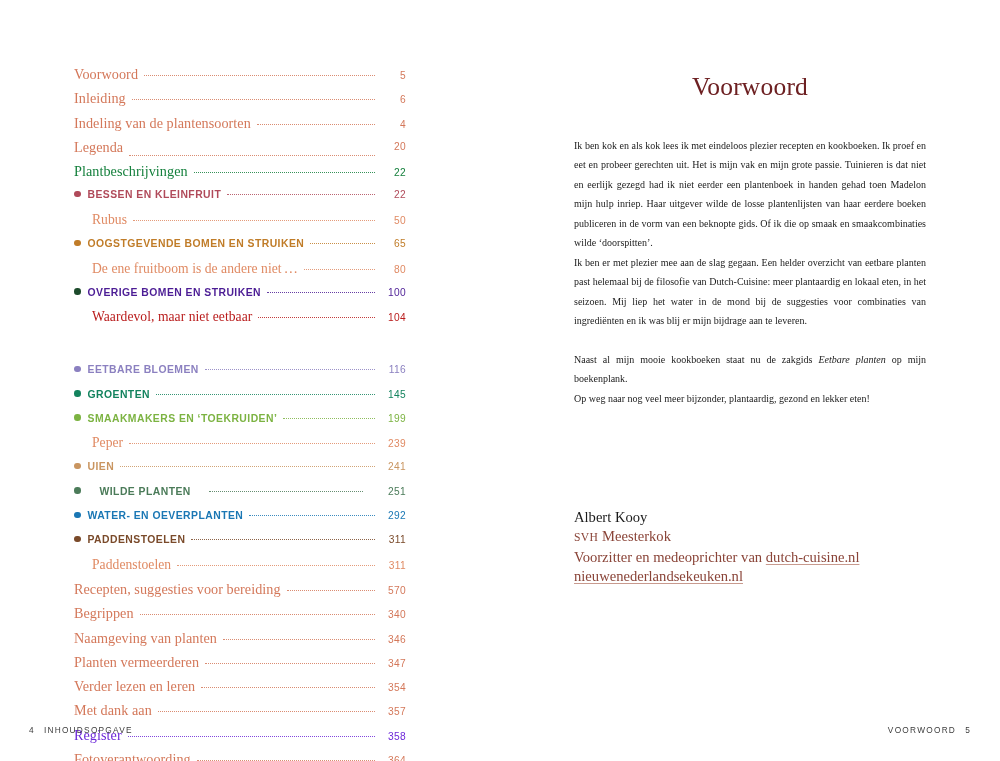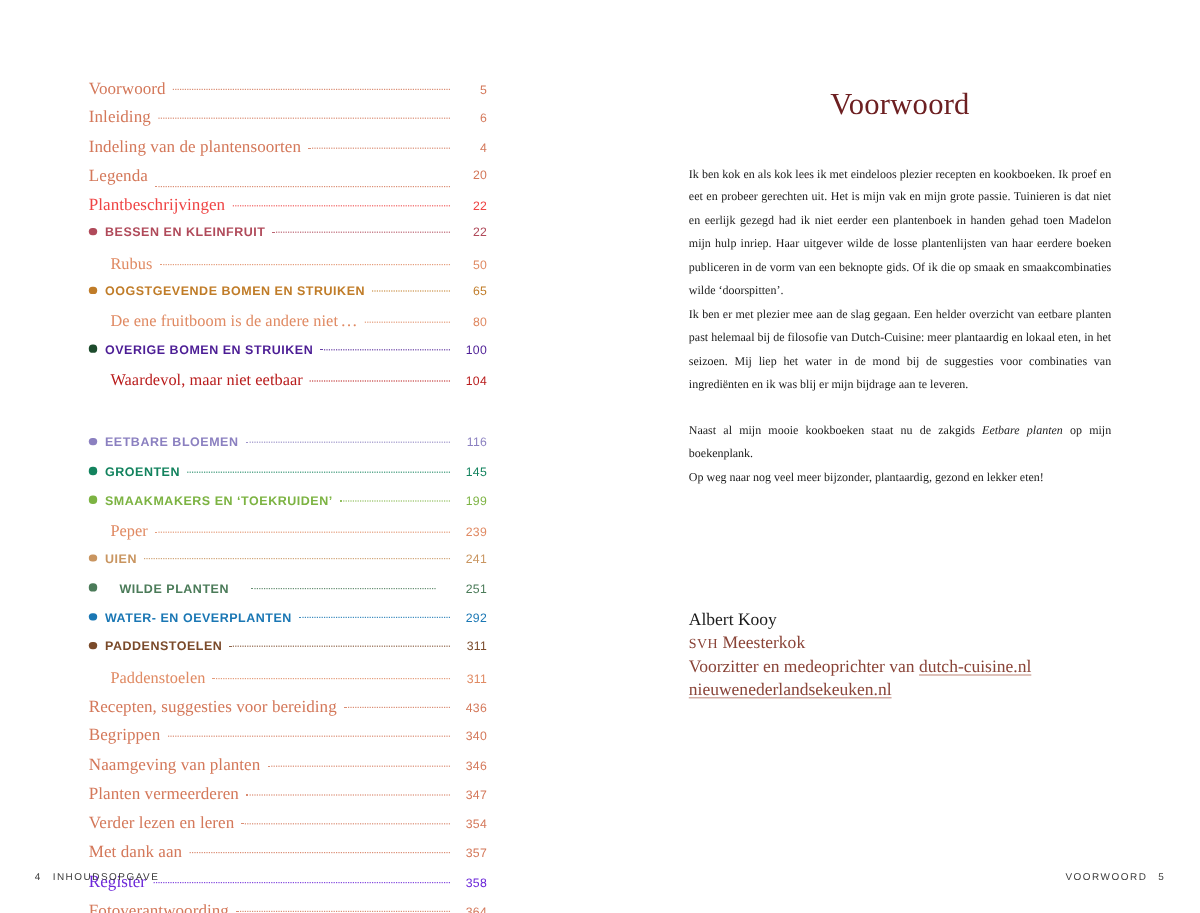--- a/index.html
+++ b/index.html
@@ -211,21 +211,21 @@
         <div class="toc-row level-top" style="color: rgb(212, 120, 90);">
           <span class="toc-label">Indeling van de plantensoorten</span>
           <span class="toc-leader"></span>
           <span class="toc-page">4</span>
         </div>
         <div class="toc-row level-top" style="color: rgb(212, 120, 90); align-items: flex-end;">
           <span class="toc-label">Legenda</span>
           <span class="toc-leader"></span>
           <span class="toc-page">20</span>
         </div>
-        <div class="toc-row level-top" style="color: #ef4444; justify-content: flex-end;">
+        <div class="toc-row level-top" style="color: #15803d; justify-content: flex-end;">
           <span class="toc-label">Plantbeschrijvingen</span>
           <span class="toc-leader"></span>
           <span class="toc-page">22</span>
         </div>
         <div class="toc-row level-cat" style="color: rgb(176, 74, 90);">
           <span class="toc-bullet" style="background: rgb(176, 74, 90);"></span>
           <span class="toc-label">BESSEN EN KLEINFRUIT</span>
           <span class="toc-leader"></span>
           <span class="toc-page">22</span>
         </div>
@@ -305,21 +305,21 @@
           <span class="toc-page">311</span>
         </div>
         <div class="toc-row level-sub" style="color: rgb(224, 138, 99);">
           <span class="toc-label">Paddenstoelen</span>
           <span class="toc-leader"></span>
           <span class="toc-page">311</span>
         </div>
         <div class="toc-row level-top" style="color: rgb(212, 120, 90);">
           <span class="toc-label">Recepten, suggesties voor bereiding</span>
           <span class="toc-leader"></span>
-          <span class="toc-page">436</span>
+          <span class="toc-page">570</span>
         </div>
         <div class="toc-row level-top" style="color: rgb(212, 120, 90);">
           <span class="toc-label">Begrippen</span>
           <span class="toc-leader"></span>
           <span class="toc-page">340</span>
         </div>
         <div class="toc-row level-top" style="color: rgb(212, 120, 90);">
           <span class="toc-label">Naamgeving van planten</span>
           <span class="toc-leader"></span>
           <span class="toc-page">346</span>

